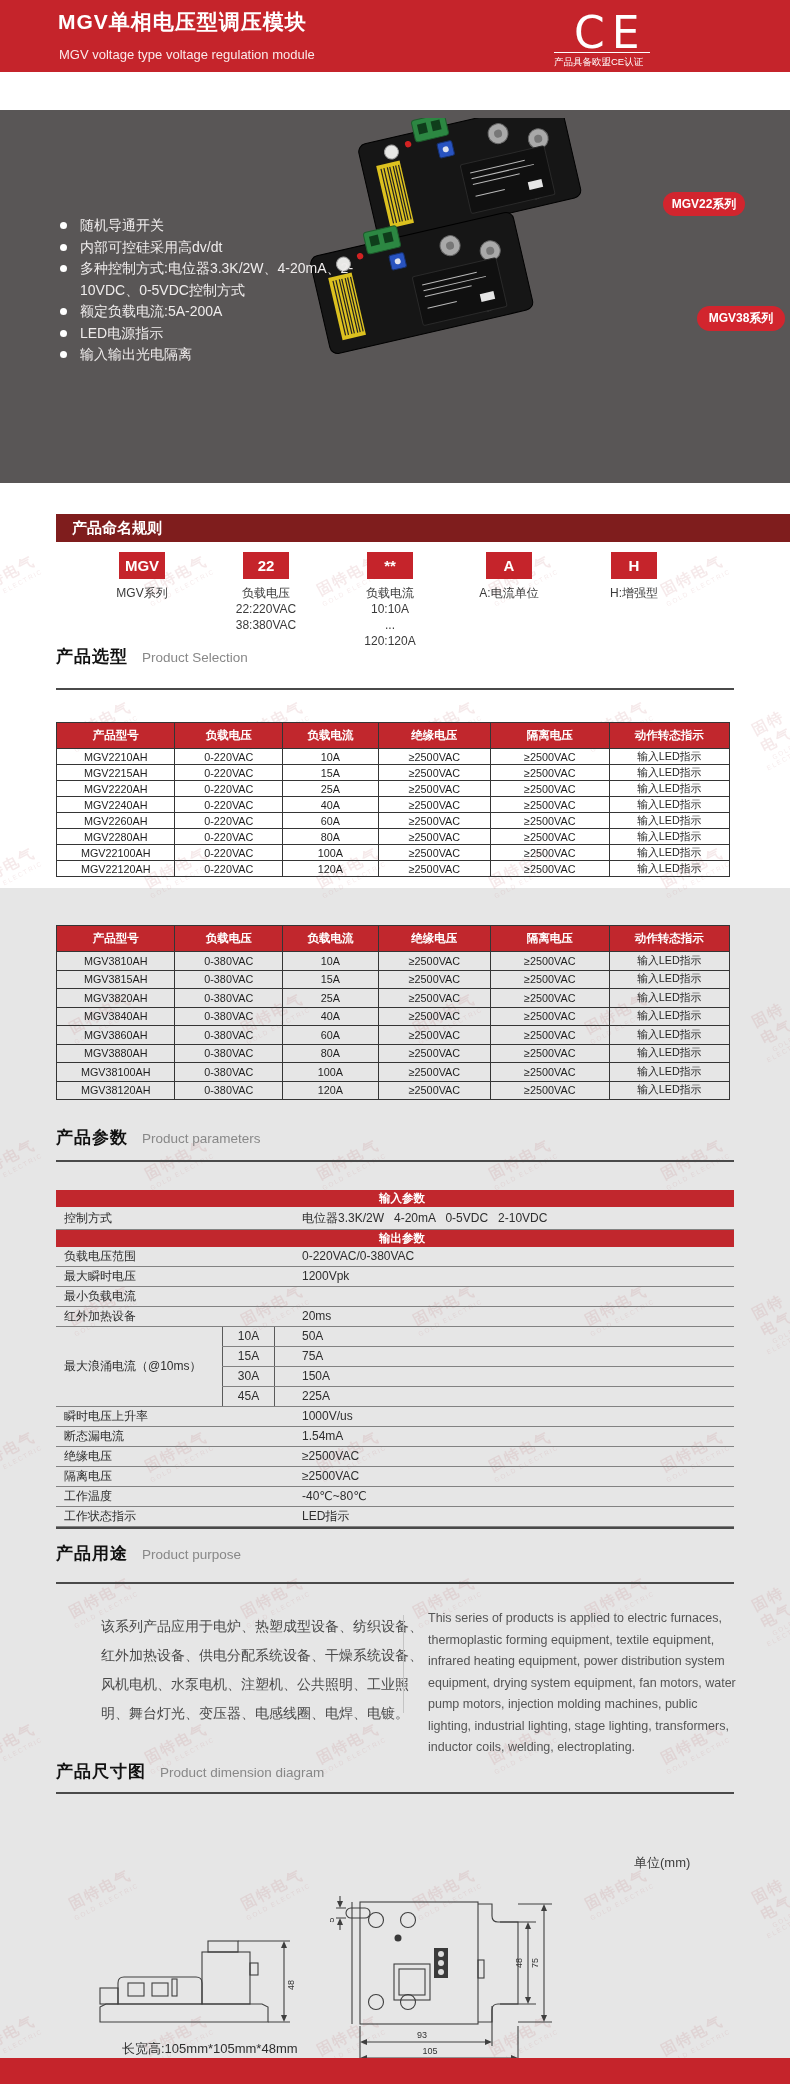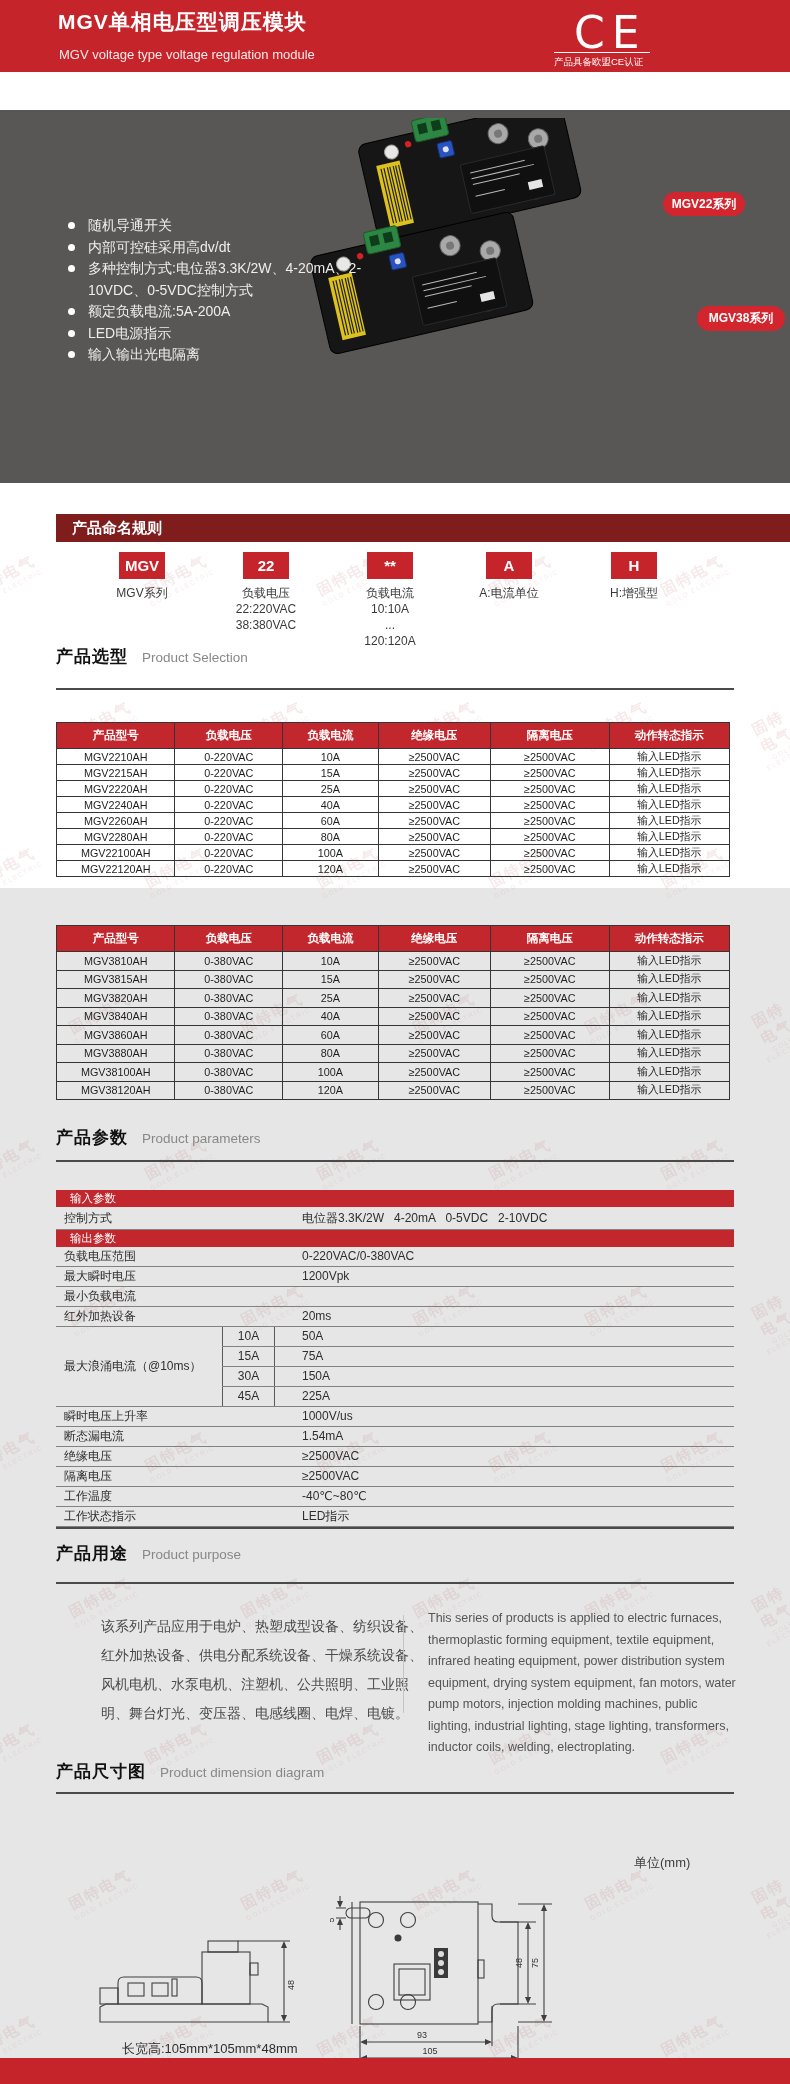--- a/index.html
+++ b/index.html
@@ -14,21 +14,21 @@
   .c{position:absolute;z-index:3;}
   
   .hdr{left:0;top:0;width:790px;height:72px;background:#c5242b;}
   .hdr-title{position:absolute;left:58px;top:8px;font-size:21px;font-weight:bold;color:#fff;letter-spacing:1px;}
   .hdr-sub{position:absolute;left:59px;top:47px;font-size:13px;color:#fbeaea;}
   .ce{position:absolute;left:574px;top:7px;color:#fff;font-size:44px;letter-spacing:7px;font-family:"DejaVu Sans",sans-serif;}
   .ce-line{position:absolute;left:554px;top:52px;width:96px;height:1px;background:#fff;}
   .ce-cap{position:absolute;left:554px;top:56px;font-size:9.5px;color:#fff;}
   
   .hero{left:0;top:110px;width:790px;height:373px;background:#595656;overflow:hidden;}
-  .features{position:absolute;left:68px;top:105px;width:316px;list-style:none;margin:0;padding:0;}
+  .features{position:absolute;left:60px;top:105px;width:316px;list-style:none;margin:0;padding:0;}
   .feat{display:flex;color:#efecec;font-size:14px;line-height:21.5px;}
   .dot{width:7px;height:7px;border-radius:50%;background:#fff;margin:7px 13px 0 0;flex:none;}
   .pill{position:absolute;background:#d2252e;color:#fff;font-size:12px;font-weight:bold;border-radius:13px;text-align:center;}
   .pill1{left:663px;top:82px;width:82px;height:24px;line-height:24px;}
   .pill2{left:697px;top:196px;width:88px;height:25px;line-height:25px;}
   .photo{position:absolute;left:268px;top:8px;}
   
   .naming-banner{left:56px;top:514px;width:718px;height:28px;background:#7f1d1d;color:#fff;
                  font-size:15px;font-weight:bold;line-height:28px;padding-left:16px;}
   .codes{left:0;top:552px;width:670px;height:110px;}
@@ -40,21 +40,21 @@
   .sec-en{font-size:13.5px;color:#888;margin-left:14px;}
   .rule{position:absolute;left:56px;width:678px;height:2px;background:#4a4a4a;z-index:3;}
   
   .sel-table{position:absolute;left:56px;width:674px;border-collapse:collapse;table-layout:fixed;z-index:3;}
   .sel-table th{background:#c1272d;color:#fff;font-size:11.5px;font-weight:bold;height:25px;border:1px solid #353535;padding:0;}
   .sel-table td{border:1px solid #353535;text-align:center;font-size:10.8px;color:#1f1f1f;padding:0;}
   #t220{top:722px;} #t380{top:925px;}
   #t220 td{height:15px;} #t380 td{height:17.5px;}
   
   #ptable{left:56px;top:1190px;width:678px;border-bottom:2px solid #4a4a4a;}
-  .p-banner{height:17px;line-height:17px;background:#c1272d;color:#fff;font-size:11.5px;font-weight:normal;padding-left:14px;}
+  .p-banner{height:17px;line-height:17px;background:#c1272d;color:#fff;font-size:11.5px;font-weight:bold;padding-left:14px;text-align:center;}
   .p-row{display:flex;height:19px;line-height:19px;border-bottom:1px solid #828282;font-size:12px;color:#2e2e2e;}
   .p-row.tall{height:22px;line-height:22px;}
   .p-label{width:166px;padding-left:8px;box-sizing:border-box;}
   .p-value{flex:1;padding-left:80px;white-space:pre;}
   .p-surge{display:flex;border-bottom:1px solid #828282;}
   .surge-label{display:flex;align-items:center;width:166px;padding-left:8px;box-sizing:border-box;font-size:12px;color:#2e2e2e;}
   .surge-rows{flex:1;display:flex;flex-direction:column;}
   .surge-row{display:flex;height:19px;line-height:19px;border-bottom:1px solid #828282;font-size:12px;color:#2e2e2e;}
   .surge-row:last-child{border-bottom:none;}
   .surge-amp{width:53px;border-left:1px solid #5a5a5a;border-right:1px solid #5a5a5a;text-align:center;box-sizing:border-box;}

